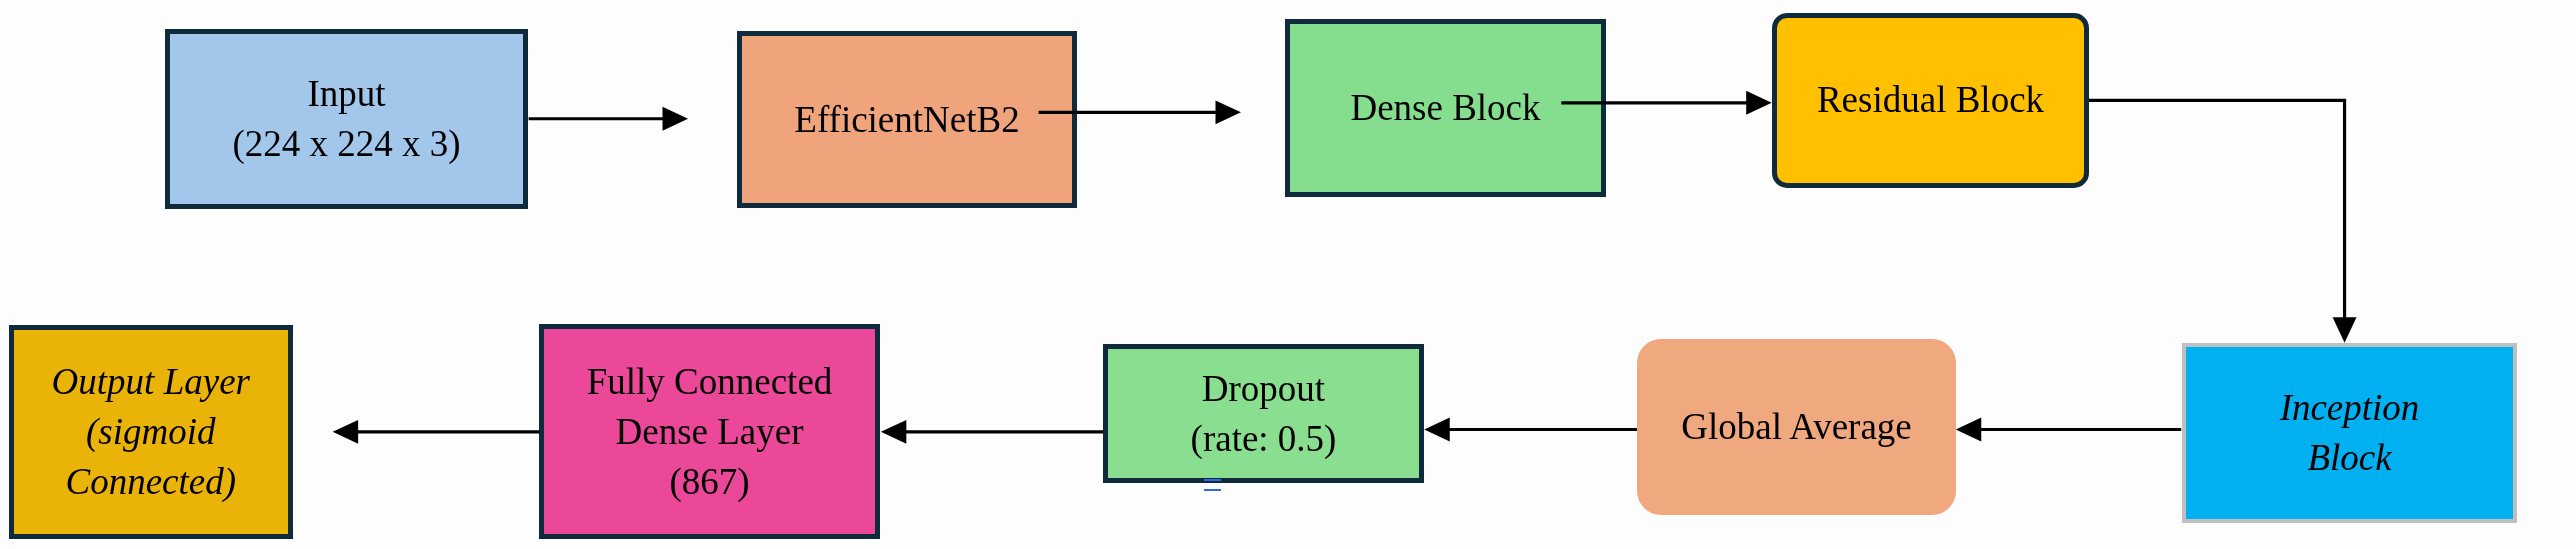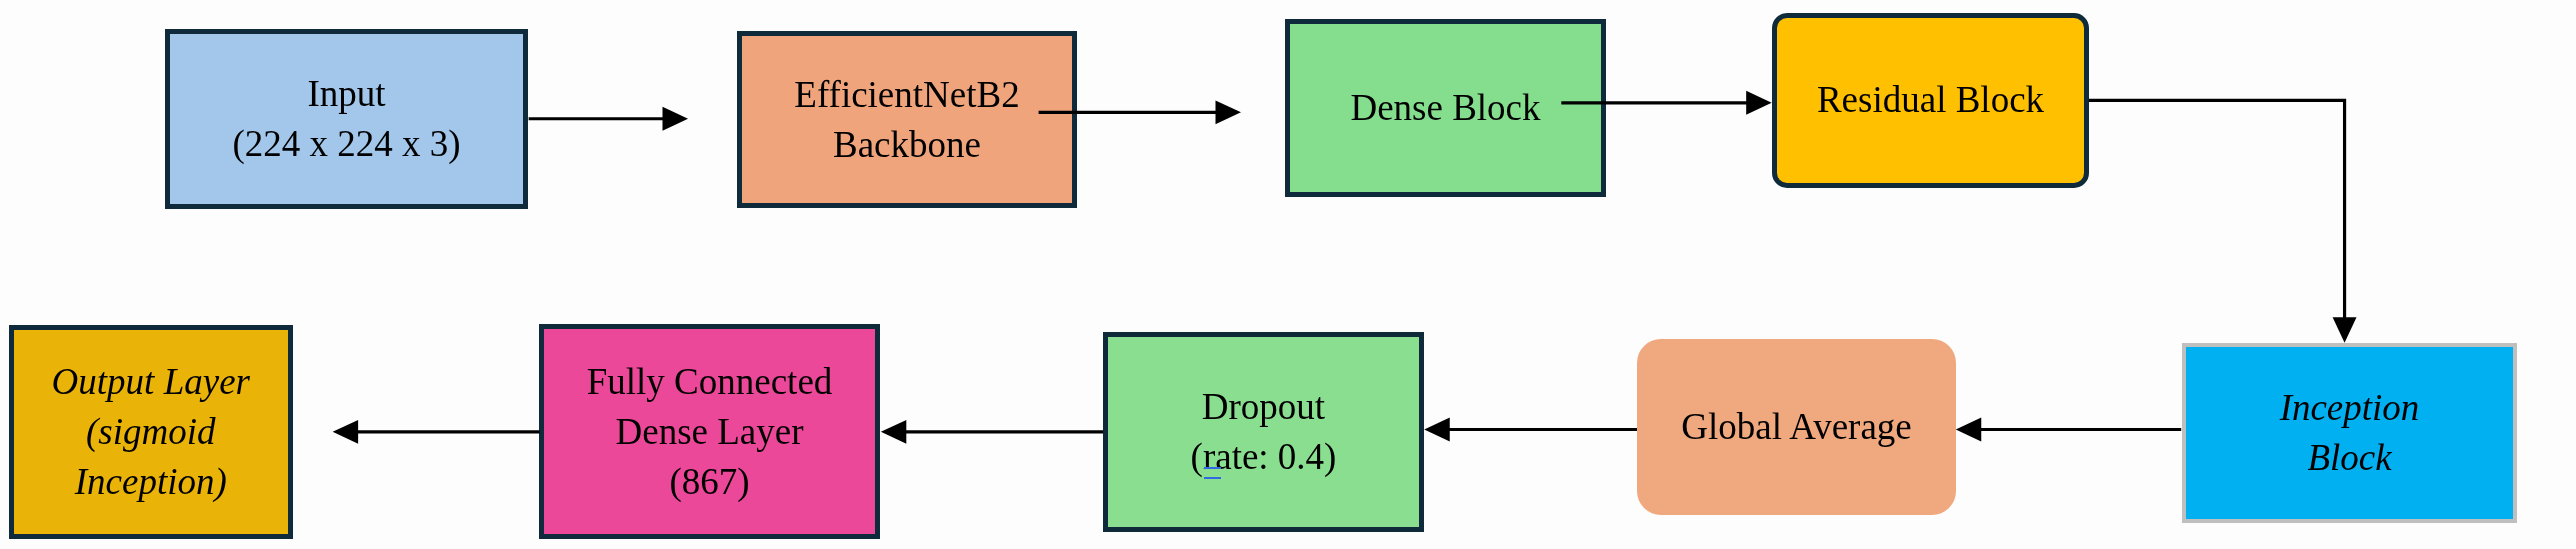--- a/index.html
+++ b/index.html
@@ -47,56 +47,55 @@
 
 <div class="canvas">
 
   <div class="node" style="left: 165px; top: 29px; width: 363px; height: 180px; background-color: rgb(162, 199, 234); border-color: rgb(14, 42, 59);">
     <div class="line">Input</div>
     <div class="line">(224 x 224 x 3)</div>
   </div>
 
   <div class="node" style="left: 737px; top: 31px; width: 340px; height: 177px; background-color: rgb(239, 164, 124); border-color: rgb(14, 42, 59);">
     <div class="line">EfficientNetB2</div>
-    <div class="line">Backbone</div>
   </div>
 
   <div class="node" style="left: 1241px; top: 19px; width: 321px; height: 178px; background-color: rgb(133, 222, 142); border-color: rgb(14, 42, 59); margin-left: 44px;">
     <div class="line">Dense Block</div>
   </div>
 
   <div class="node" style="left: 1772px; top: 12.8px; width: 317px; height: 175px; background-color: rgb(255, 192, 0); border-color: rgb(14, 42, 59); border-radius: 15px;">
     <div class="line">Residual Block</div>
   </div>
 
   <div class="node gray-border" style="left: 2182px; top: 343px; width: 335px; height: 180px; background-color: rgb(0, 176, 240); border-color: rgb(191, 191, 191);">
     <div class="line">Inception</div>
     <div class="line">Block</div>
   </div>
 
   <div class="node no-border" style="left: 1637px; top: 339px; width: 319px; height: 176px; background-color: rgb(240, 168, 126); border-radius: 24px;">
     <div class="line">Global Average</div>
   </div>
 
-  <div class="node" style="left: 1103px; top: 332px; width: 321px; height: 200px; background-color: rgb(138, 222, 144); border-color: rgb(14, 42, 59);">
+  <div class="node" style="left: 1103px; top: 344px; width: 321px; height: 139px; background-color: rgb(138, 222, 144); border-color: rgb(14, 42, 59);">
     <div class="line">Dropout</div>
-    <div class="line">(rate: 0.4)</div>
+    <div class="line">(rate: 0.5)</div>
     <div class="grammar-mark"></div>
   </div>
 
   <div class="node" style="left: 539px; top: 324px; width: 341px; height: 215px; background-color: #ec4899; border-color: rgb(14, 42, 59);">
     <div class="line">Fully Connected</div>
     <div class="line">Dense Layer</div>
     <div class="line">(867)</div>
   </div>
 
   <div class="node" style="left: 8.8px; top: 325px; width: 284px; height: 214px; background-color: #eab308; border-color: rgb(14, 42, 59); font-style: italic;">
     <div class="line">Output Layer</div>
     <div class="line">(sigmoid</div>
-    <div class="line">Inception)</div>
+    <div class="line">Connected)</div>
   </div>
 
   <svg class="arrows" width="2576" height="549" viewBox="0 0 3230 689">
     <g>
       <line x1="662" y1="149" x2="832" y2="149" stroke="#000000" stroke-width="4"></line>
       <polygon points="830,134 830,164 862,149" fill="#000000"></polygon>
     </g>
     <g>
       <line x1="1302" y1="141" x2="1526" y2="141" stroke="#000000" stroke-width="4"></line>
       <polygon points="1524,126 1524,156 1556,141" fill="#000000"></polygon>

